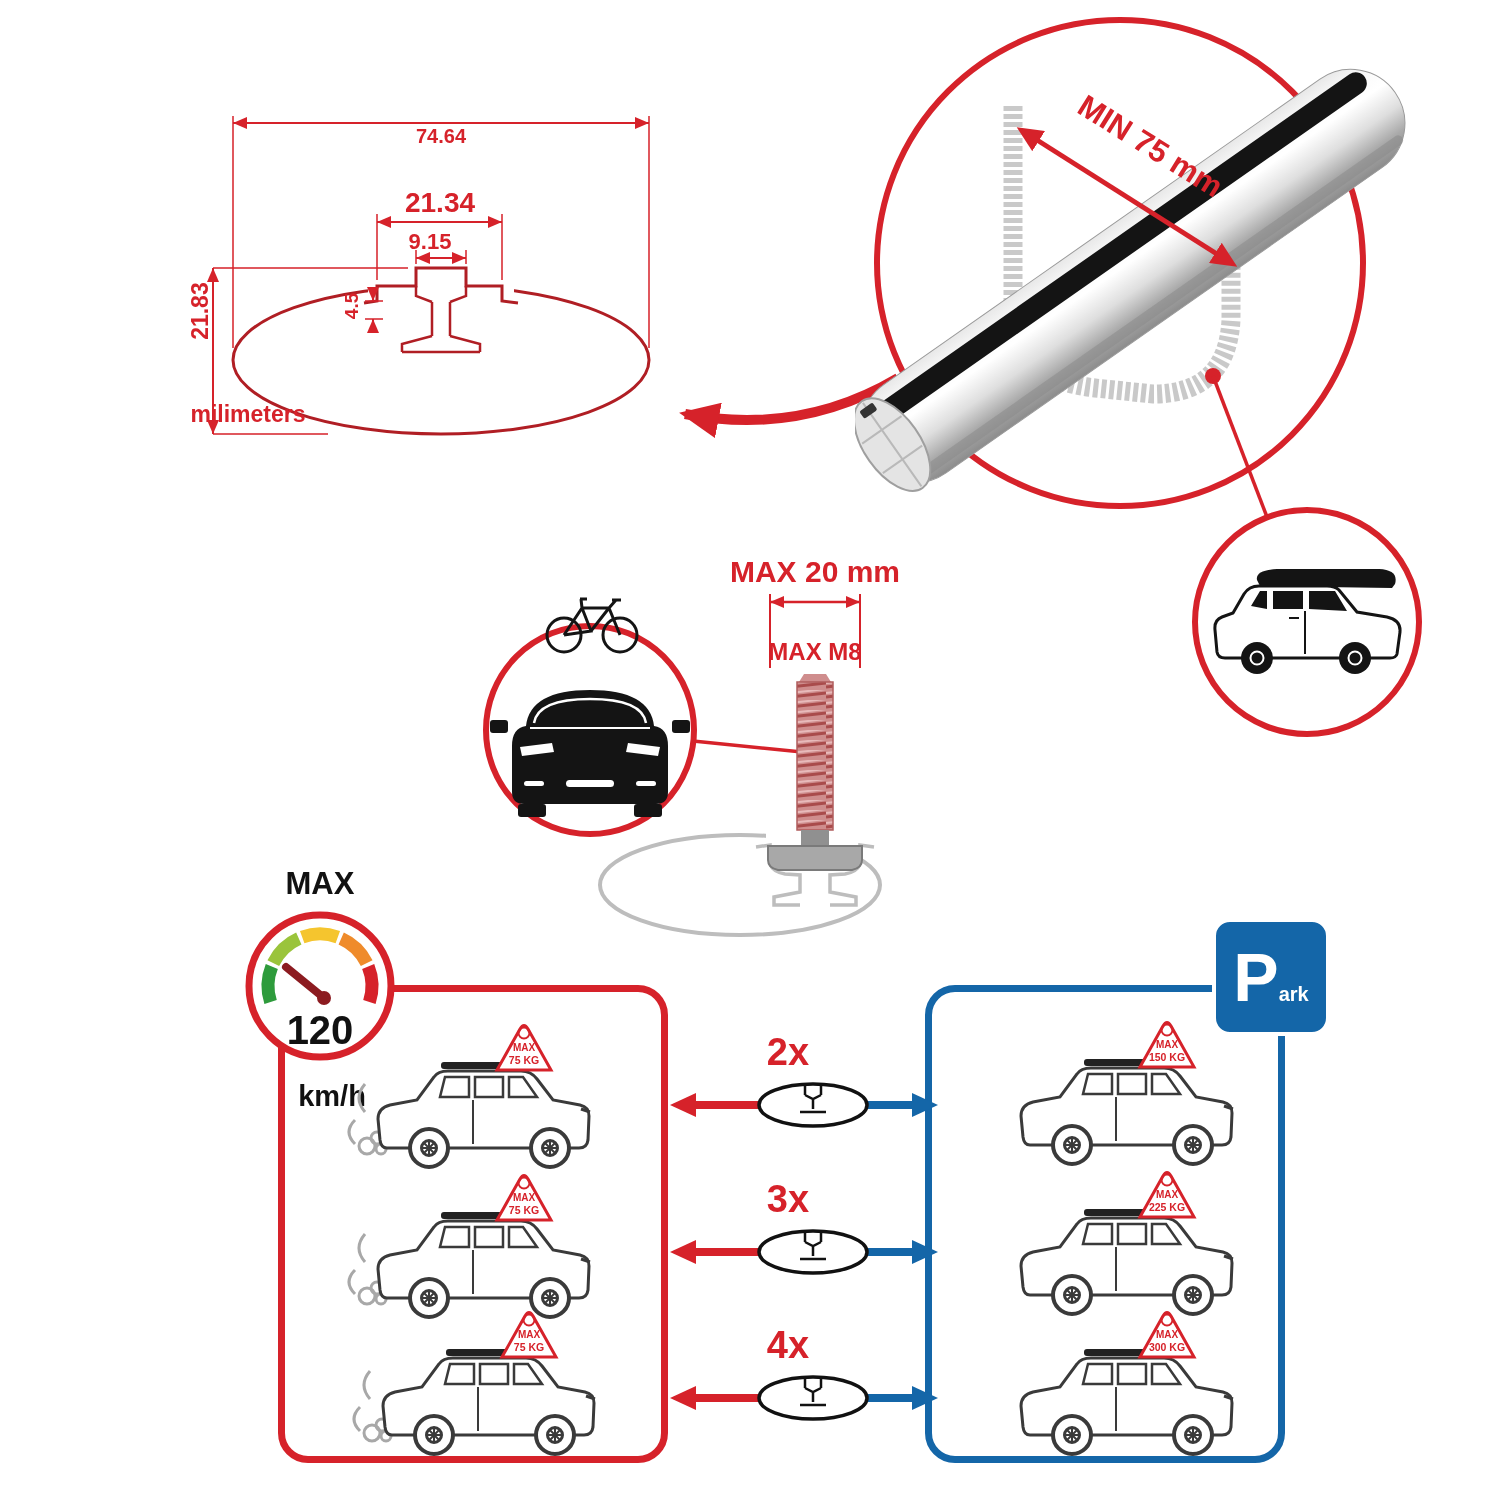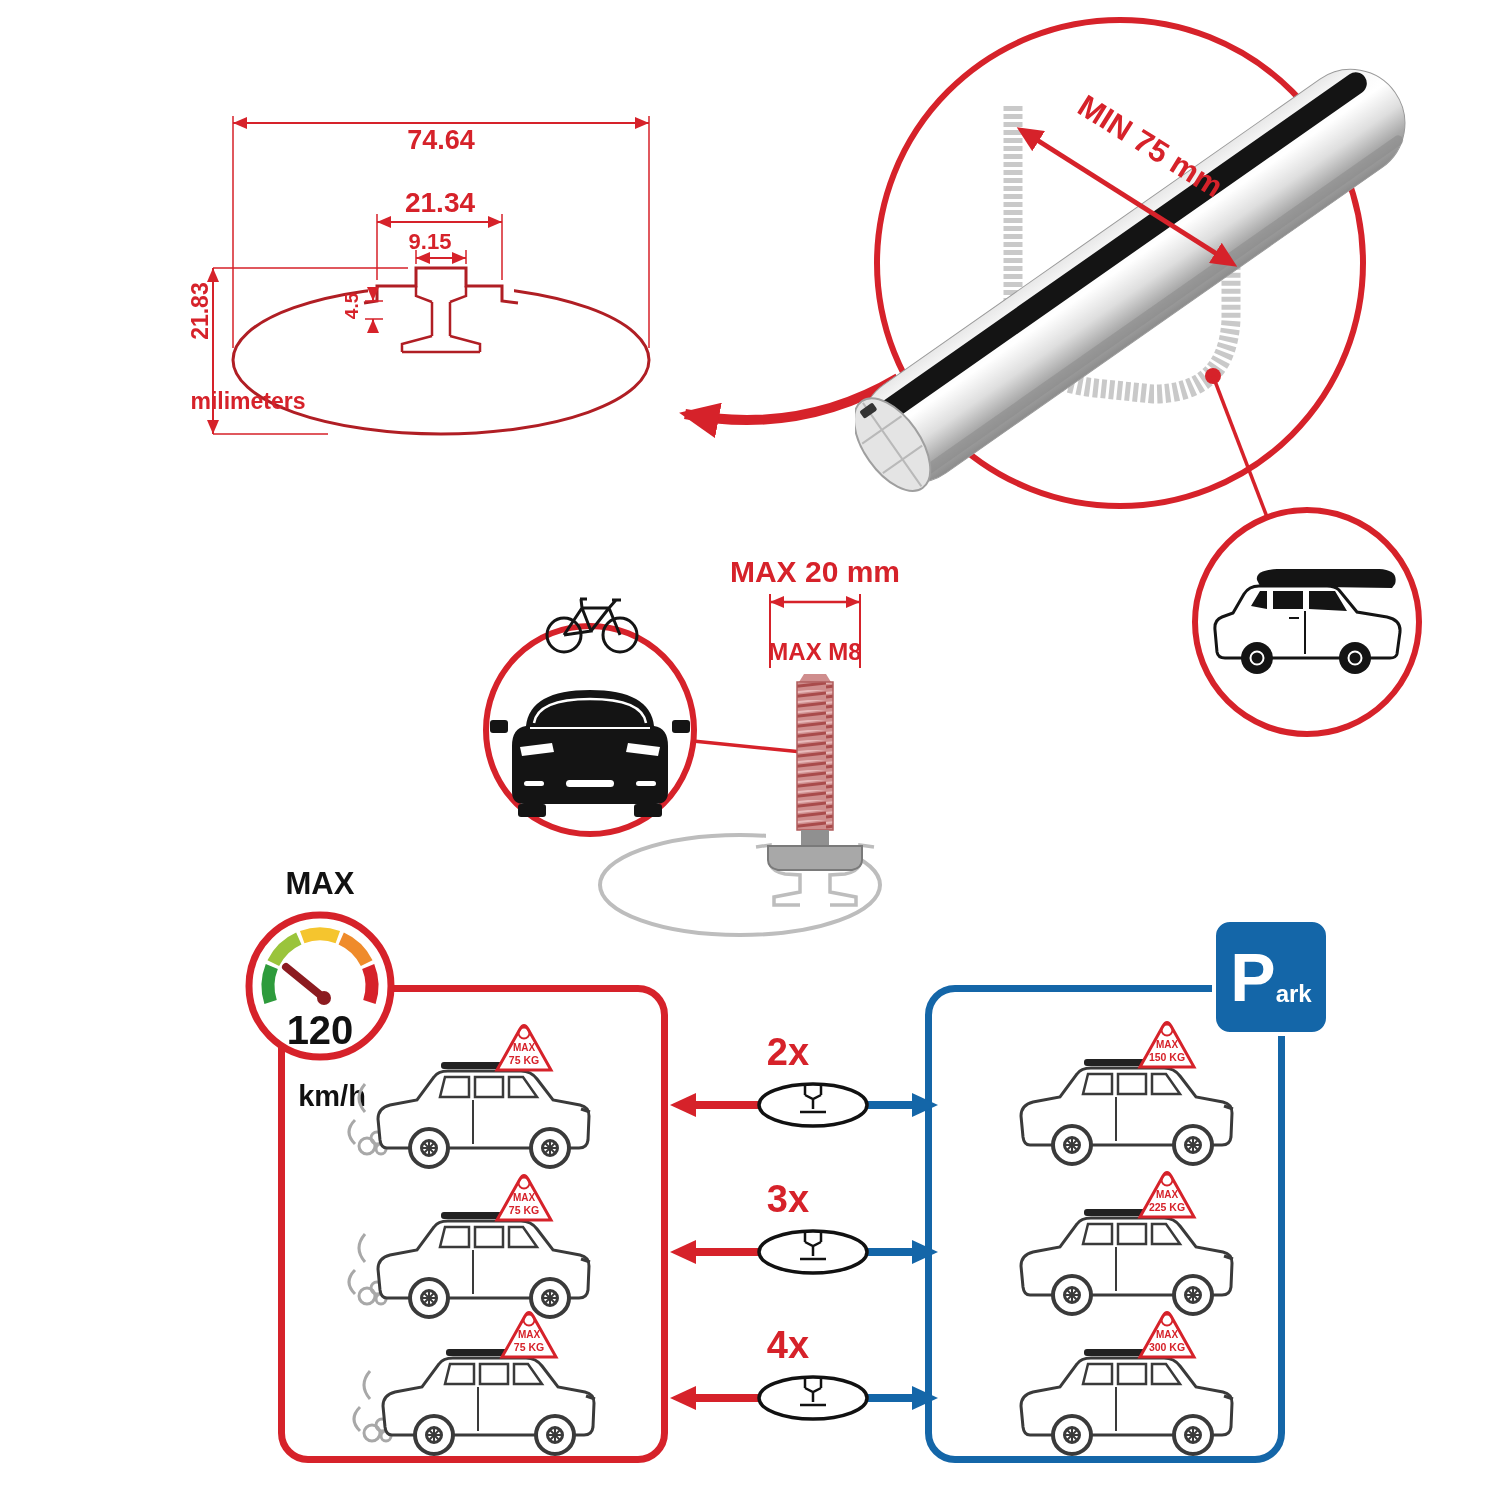--- a/index.html
+++ b/index.html
@@ -8,21 +8,21 @@
   .abs{position:absolute;}
   svg text{font-family:"Liberation Sans",sans-serif;}
   .dimlbl{position:absolute;color:#d6222a;font-weight:bold;text-align:center;line-height:1.05;}
   .rot{transform:rotate(-90deg);transform-origin:center center;}
   .panel{position:absolute;box-sizing:border-box;border-radius:30px;background:transparent;}
   #red-panel{left:278px;top:985px;width:390px;height:478px;border:7px solid #d6222a;}
   #blue-panel{left:925px;top:985px;width:360px;height:478px;border:7px solid #1466a8;}
   #park-sign{left:1212px;top:918px;width:118px;height:118px;background:#1466a8;border-radius:18px;
              border:4px solid #fff;box-sizing:border-box;display:flex;align-items:center;justify-content:center;color:#fff;}
   #park-sign .big{font-size:68px;font-weight:bold;line-height:1;}
-  #park-sign .small{font-size:24px;font-weight:bold;margin-top:34px;}
+  #park-sign .small{font-size:20px;font-weight:bold;margin-top:34px;}
   .blk{color:#111;font-weight:bold;text-align:center;position:absolute;}
 </style>
 </head>
 <body>
 
 <div class="stage">
 
   <svg width="0" height="0" style="position:absolute">
     <defs>
       <marker id="dimA" markerUnits="userSpaceOnUse" markerWidth="14" markerHeight="12" refX="14" refY="6" orient="auto-start-reverse">
@@ -91,26 +91,26 @@
       <path d="M197,124 L197,190 M322,124 L322,190" stroke-width="1.5"></path>
       <path d="M236,168 L286,168" stroke-width="2" marker-start="url(#dimA)" marker-end="url(#dimA)"></path>
       <path d="M236,160 L236,174 M286,160 L286,174" stroke-width="1.5"></path>
       <path d="M193,198 L193,211" stroke-width="2" marker-end="url(#dimA)"></path>
       <path d="M193,242 L193,229" stroke-width="2" marker-end="url(#dimA)"></path>
       <path d="M185,211 L203,211 M185,229 L203,229" stroke-width="1.5"></path>
       <path d="M33,178 L33,344" stroke-width="2" marker-start="url(#dimA)" marker-end="url(#dimA)"></path>
       <path d="M33,178 L228,178 M33,344 L148,344" stroke-width="1.5"></path>
     </g>
   </svg>
-  <div class="dimlbl" style="left:386px;top:126px;width:110px;font-size:27px">74.64</div>
+  <div class="dimlbl" style="left:386px;top:126px;width:110px;font-size:20px">74.64</div>
   <div class="dimlbl" style="left:398px;top:188px;width:84px;font-size:28px">21.34</div>
   <div class="dimlbl" style="left:398px;top:230px;width:64px;font-size:22px">9.15</div>
   <div class="dimlbl rot" style="left:330px;top:296px;width:44px;font-size:19px">4.5</div>
   <div class="dimlbl rot" style="left:153px;top:299px;width:94px;font-size:23px">21.83</div>
-  <div class="dimlbl" style="left:178px;top:389px;width:140px;font-size:23px">milimeters</div>
+  <div class="dimlbl" style="left:178px;top:402px;width:140px;font-size:23px">milimeters</div>
 
   <svg class="abs" style="left:640px;top:352px" width="270" height="120" viewBox="0 0 270 120">
     <path d="M258,26 Q160,84 45,62" stroke="#d6222a" stroke-width="10" fill="none" marker-end="url(#bigR)"></path>
   </svg>
 
   <svg class="abs" style="left:855px;top:8px" width="610" height="745" viewBox="0 0 610 745">
     <circle cx="265" cy="255" r="243" fill="#fff" stroke="#d6222a" stroke-width="6"></circle>
     <path d="M158,98 L158,300 Q160,372 240,380 L298,386 Q372,386 376,312 L376,216" stroke="#c9c9c9" stroke-width="19" fill="none" stroke-dasharray="5 3"></path>
     <g transform="translate(278,268) rotate(-35)">
       <rect x="-320" y="-54" width="640" height="108" rx="54" fill="url(#metal)" stroke="#9a9a9a"></rect>

